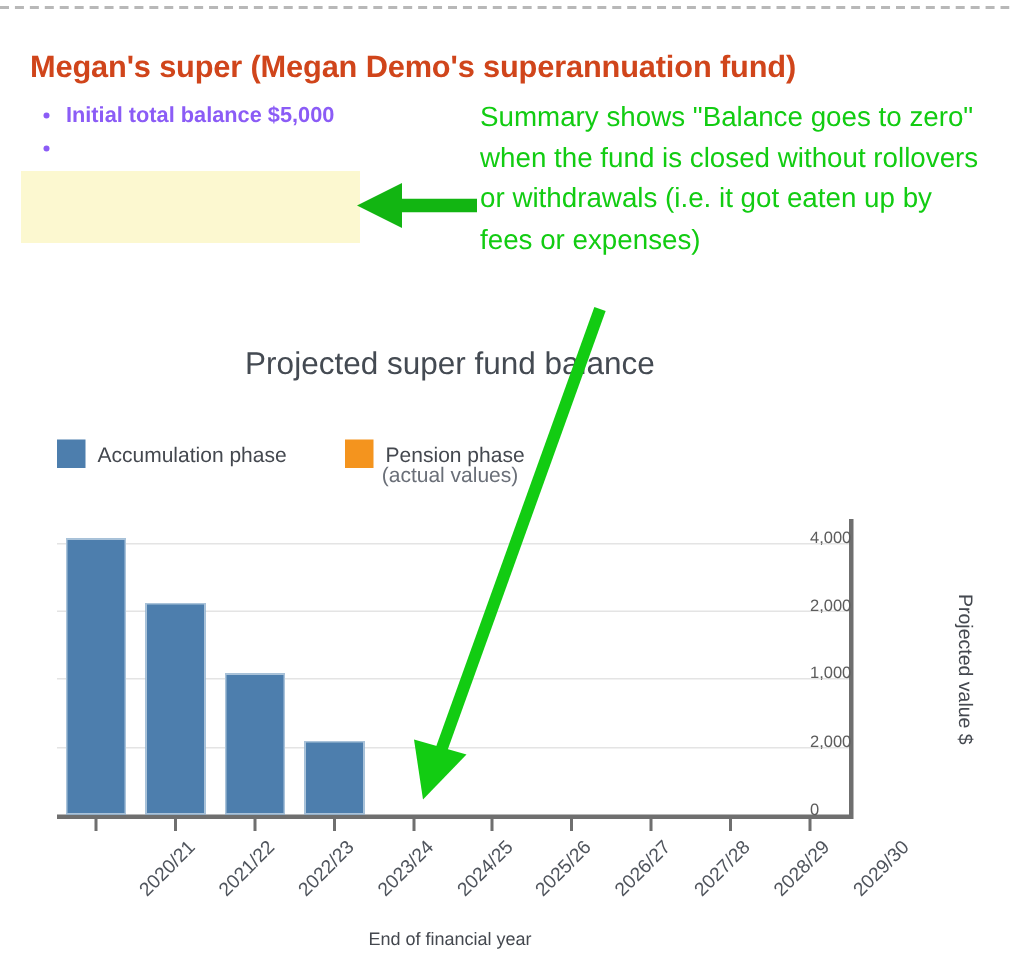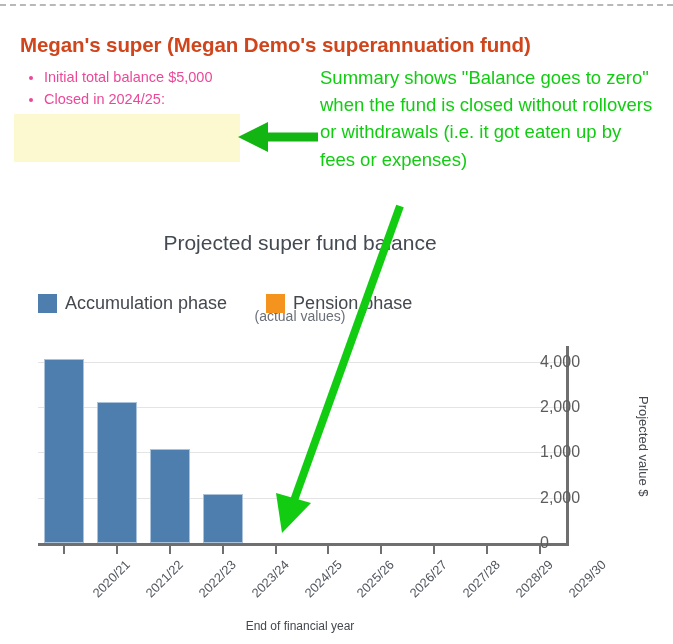--- a/index.html
+++ b/index.html
@@ -28,22 +28,23 @@
     font-weight: bold;
     color: #d0451b;
     letter-spacing: -0.1px;
     white-space: nowrap;
   }
   .bullets {
     position: absolute;
     left: 22px; top: 60px;
     width: 300px;
     font-size: 14.5px;
-    color: #ec4899;
+    color: #8b5cf6;
     line-height: 1.52;
+    font-weight: bold;
   }
   ul.lv1 { margin: 0; padding-left: 22px; list-style: disc; }
   ul.lv2 { margin: 0; padding-left: 20px; list-style: circle; }
   li { margin: 0; padding: 0; }
   li::marker { font-size: 0.9em; }
   .hl-block {
     position: absolute;
     left: 14px; top: 108px;
     width: 226px; height: 48px;
     background: #fcf8d0;
@@ -93,21 +94,21 @@
     font-size: 14px;
     color: #6a6f78;
     margin-top: 44px;
   }
   .legend {
     position: absolute;
     left: 38px; top: 62px;
     display: flex;
     align-items: center;
     gap: 11px;
-    font-size: 18px;
+    font-size: 14px;
     color: #44484f;
   }
   .legend .item { display: flex; align-items: center; gap: 8px; }
   .legend .swatch { width: 19px; height: 19px; display: inline-block; }
   .legend .gap { width: 17px; }
 
   .plot {
     position: absolute;
     left: 38px; top: 115px;
     width: 528px; height: 197px;
@@ -138,21 +139,21 @@
   }
   .bar {
     position: absolute;
     bottom: 0;
     background: #4d7ead;
     border: 1px solid #aac3da;
   }
   .ylab {
     position: absolute;
     left: 540px;
-    font-size: 16px;
+    font-size: 11px;
     color: #5c5c5c;
     white-space: nowrap;
   }
   .yaxis-title {
     position: absolute;
     left: 629px; top: 115px;
     width: 22px; height: 200px;
     font-size: 13px;
     color: #44484f;
     writing-mode: vertical-rl;
@@ -186,21 +187,20 @@
   <div class="hl-block"></div>
 
   <div class="title">Megan's super (Megan Demo's superannuation fund)</div>
 
   <div class="bullets">
     <ul class="lv1">
       <li>
         <span>Initial total balance $5,000</span>
       </li>
       <li>
-        <span>Closed in 2024/25:</span>
       </li>
     </ul>
   </div>
 
   <div class="note">Summary shows "Balance goes to zero" when the fund is closed without rollovers or withdrawals (i.e. it got eaten up by fees or expenses)</div>
 
   <svg class="arrow-svg" viewBox="0 0 673 644">
 
     <g>
       <line x1="318" y1="131" x2="262" y2="131" stroke="#12b512" stroke-width="9"></line>

